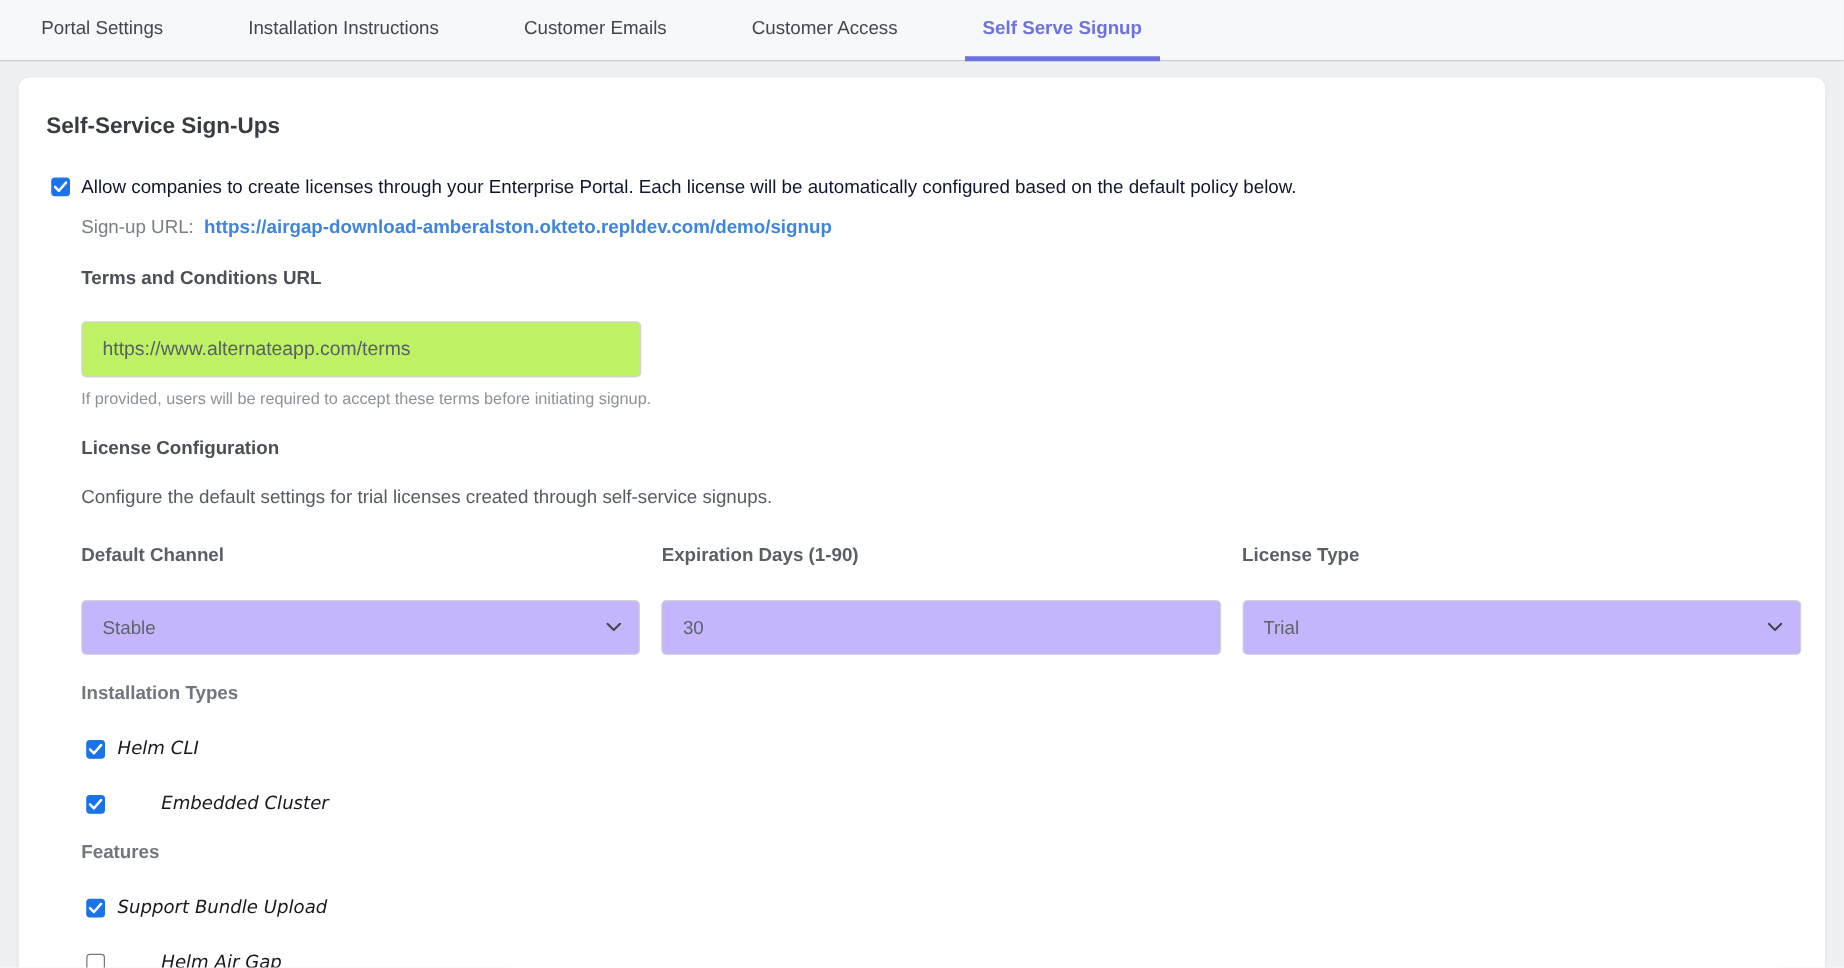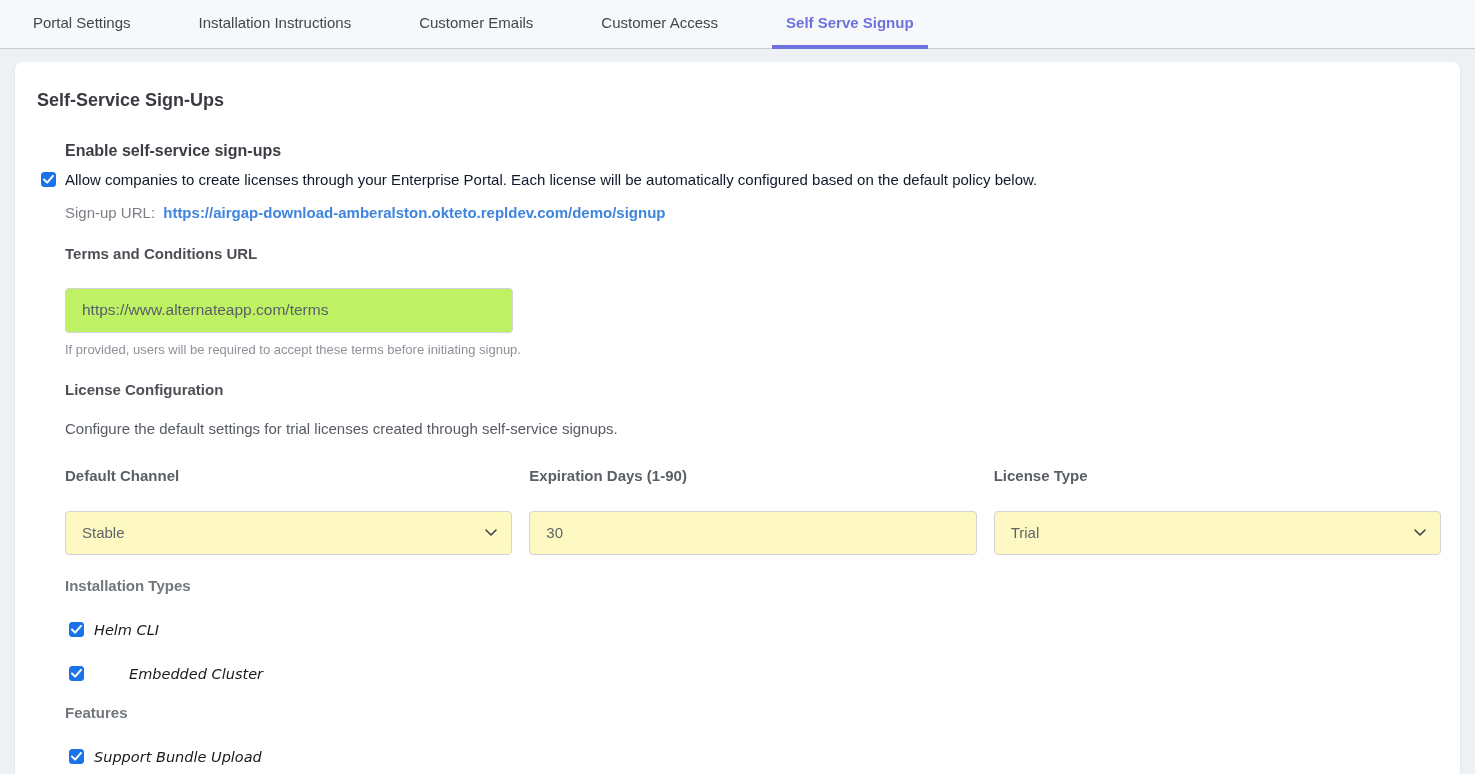--- a/index.html
+++ b/index.html
@@ -146,21 +146,21 @@
     position: relative;
     margin-top: 26px;
     height: 44px;
   }
   .control-wrap select,
   .control-wrap input {
     width: 100%;
     height: 44px;
     border: 1px solid #d1d4d8;
     border-radius: 4px;
-    background: #fef9c3;
+    background: #c4b5fd;
     padding: 0 16px;
     font-family: "Liberation Sans", sans-serif;
     font-size: 15px;
     color: #5f646b;
     appearance: none;
     -webkit-appearance: none;
     outline: none;
   }
   .chevron {
     position: absolute;
@@ -223,21 +223,20 @@
   <div class="tab">Customer Emails</div>
   <div class="tab">Customer Access</div>
   <div class="tab active">Self Serve Signup</div>
 </div>
 
 <div class="card">
   <h1 class="card-title">Self-Service Sign-Ups</h1>
 
   <div class="card-body">
 
-    <div class="section-heading">Enable self-service sign-ups</div>
 
     <div class="enable-row">
       <span class="cb checked">
         <svg width="11" height="9" viewBox="0 0 12 10">
           <path d="M1 5l3.5 3.5L11 1" stroke="#fff" stroke-width="2.2" fill="none" stroke-linecap="round" stroke-linejoin="round"></path>
         </svg>
       </span>
       <span class="enable-desc">Allow companies to create licenses through your Enterprise Portal. Each license will be automatically configured based on the default policy below.</span>
     </div>
 

